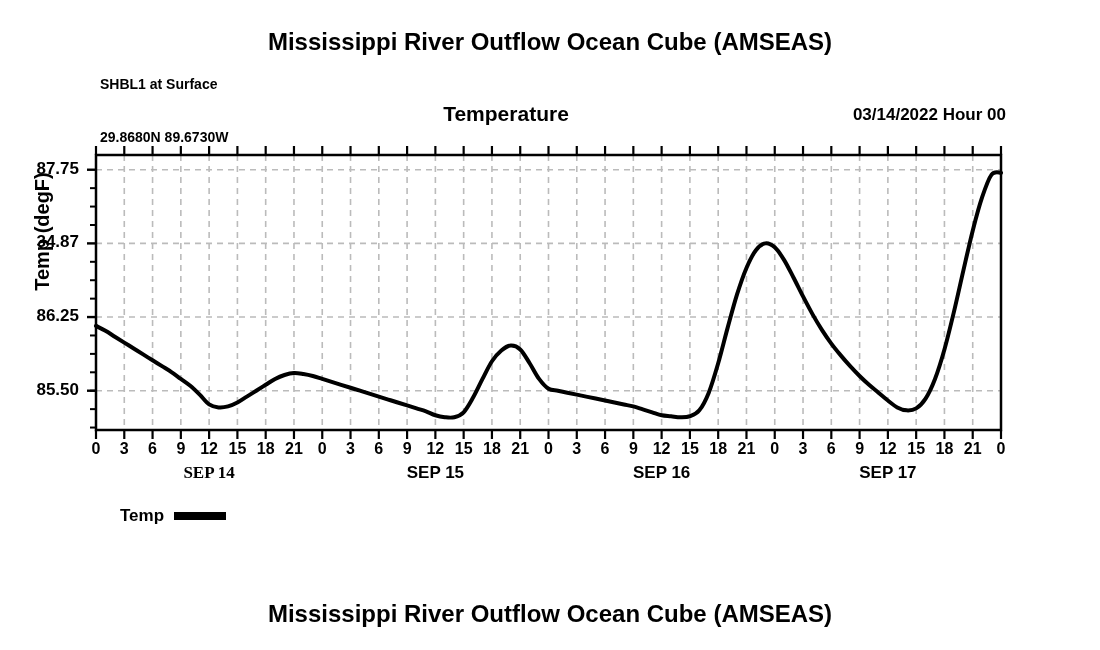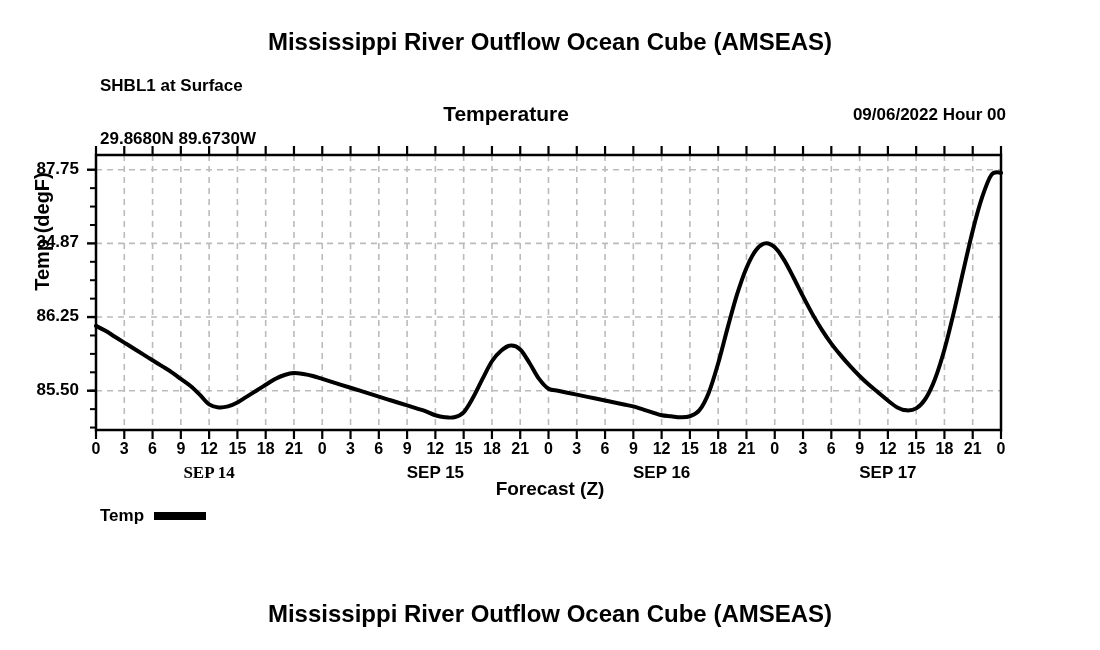--- a/index.html
+++ b/index.html
@@ -18,21 +18,21 @@
     position:absolute;left:0;top:28px;width:1100px;
     text-align:center;
     font-size:24px;font-weight:bold;letter-spacing:0px;
   }
   .title-bottom{
     position:absolute;left:0;top:600px;width:1100px;
     text-align:center;
     font-size:24px;font-weight:bold;
   }
 
-  .subhead{position:absolute;font-size:17px;font-weight:bold;white-space:nowrap;}
+  .subhead{position:absolute;font-size:14px;font-weight:bold;white-space:nowrap;}
   .station{left:100px;top:76px;}
   .coords{left:100px;top:105px;margin-top:24px;}
   .var-name{
     position:absolute;left:0;top:102px;width:1012px;text-align:center;
     font-size:21px;font-weight:bold;
   }
   .rundate{position:absolute;right:94px;top:105px;font-size:17px;font-weight:bold;white-space:nowrap;}
 
   .plot-wrap{position:absolute;left:0;top:0;width:1100px;height:650px;}
   svg.chart{position:absolute;left:0;top:0;}
@@ -62,36 +62,36 @@
   }
   .xaxis-title{
     position:absolute;left:0;top:478px;width:1100px;text-align:center;
     font-size:19px;font-weight:bold;
   }
 
   .legend{
     position:absolute;left:100px;top:506px;
     display:flex;align-items:center;gap:10px;
   }
-  .legend-text{font-size:17px;font-weight:bold;}
+  .legend-text{font-size:17px;font-weight:bold;margin-left:20px;}
   .legend-swatch{
     width:52px;height:8px;background:#000000;display:inline-block;
   }
 </style>
 </head>
 <body>
 
 <div class="page">
 
   <div class="title-top">Mississippi River Outflow Ocean Cube (AMSEAS)</div>
 
   <div class="subhead station">SHBL1 at Surface</div>
   <div class="subhead coords">29.8680N  89.6730W</div>
   <div class="var-name">Temperature</div>
-  <div class="rundate">09/06/2022 Hour 00</div>
+  <div class="rundate">03/14/2022 Hour 00</div>
 
   <div class="plot-wrap">
     <svg class="chart" width="1100" height="650">
       <g id="gridlines">
           <line x1="124.28125" x2="124.28125" y1="155" y2="430" stroke="#bbbbbb" stroke-width="1.6" stroke-dasharray="6,5"></line>
           <line x1="152.5625" x2="152.5625" y1="155" y2="430" stroke="#bbbbbb" stroke-width="1.6" stroke-dasharray="6,5"></line>
           <line x1="180.84375" x2="180.84375" y1="155" y2="430" stroke="#bbbbbb" stroke-width="1.6" stroke-dasharray="6,5"></line>
           <line x1="209.125" x2="209.125" y1="155" y2="430" stroke="#bbbbbb" stroke-width="1.6" stroke-dasharray="6,5"></line>
           <line x1="237.40625" x2="237.40625" y1="155" y2="430" stroke="#bbbbbb" stroke-width="1.6" stroke-dasharray="6,5"></line>
           <line x1="265.6875" x2="265.6875" y1="155" y2="430" stroke="#bbbbbb" stroke-width="1.6" stroke-dasharray="6,5"></line>
@@ -255,21 +255,20 @@
         <div class="xtick-label" style="left: 957.719px; top: 440px;">21</div>
         <div class="xtick-label" style="left: 986px; top: 440px;">0</div>
       </div>
     <div id="day-labels">
         <div class="day-label" style="left: 154.125px; top: 463px; font-family: Liberation Serif, serif;">SEP 14</div>
         <div class="day-label" style="left: 380.375px; top: 463px;">SEP 15</div>
         <div class="day-label" style="left: 606.625px; top: 463px;">SEP 16</div>
         <div class="day-label" style="left: 832.875px; top: 463px;">SEP 17</div>
       </div>
 
-    <div class="xaxis-title">Forecast (Z)</div>
 
     <div class="legend">
       <span class="legend-text">Temp</span>
       <span class="legend-swatch"></span>
     </div>
   </div>
 
   <div class="title-bottom">Mississippi River Outflow Ocean Cube (AMSEAS)</div>
 
 </div>

